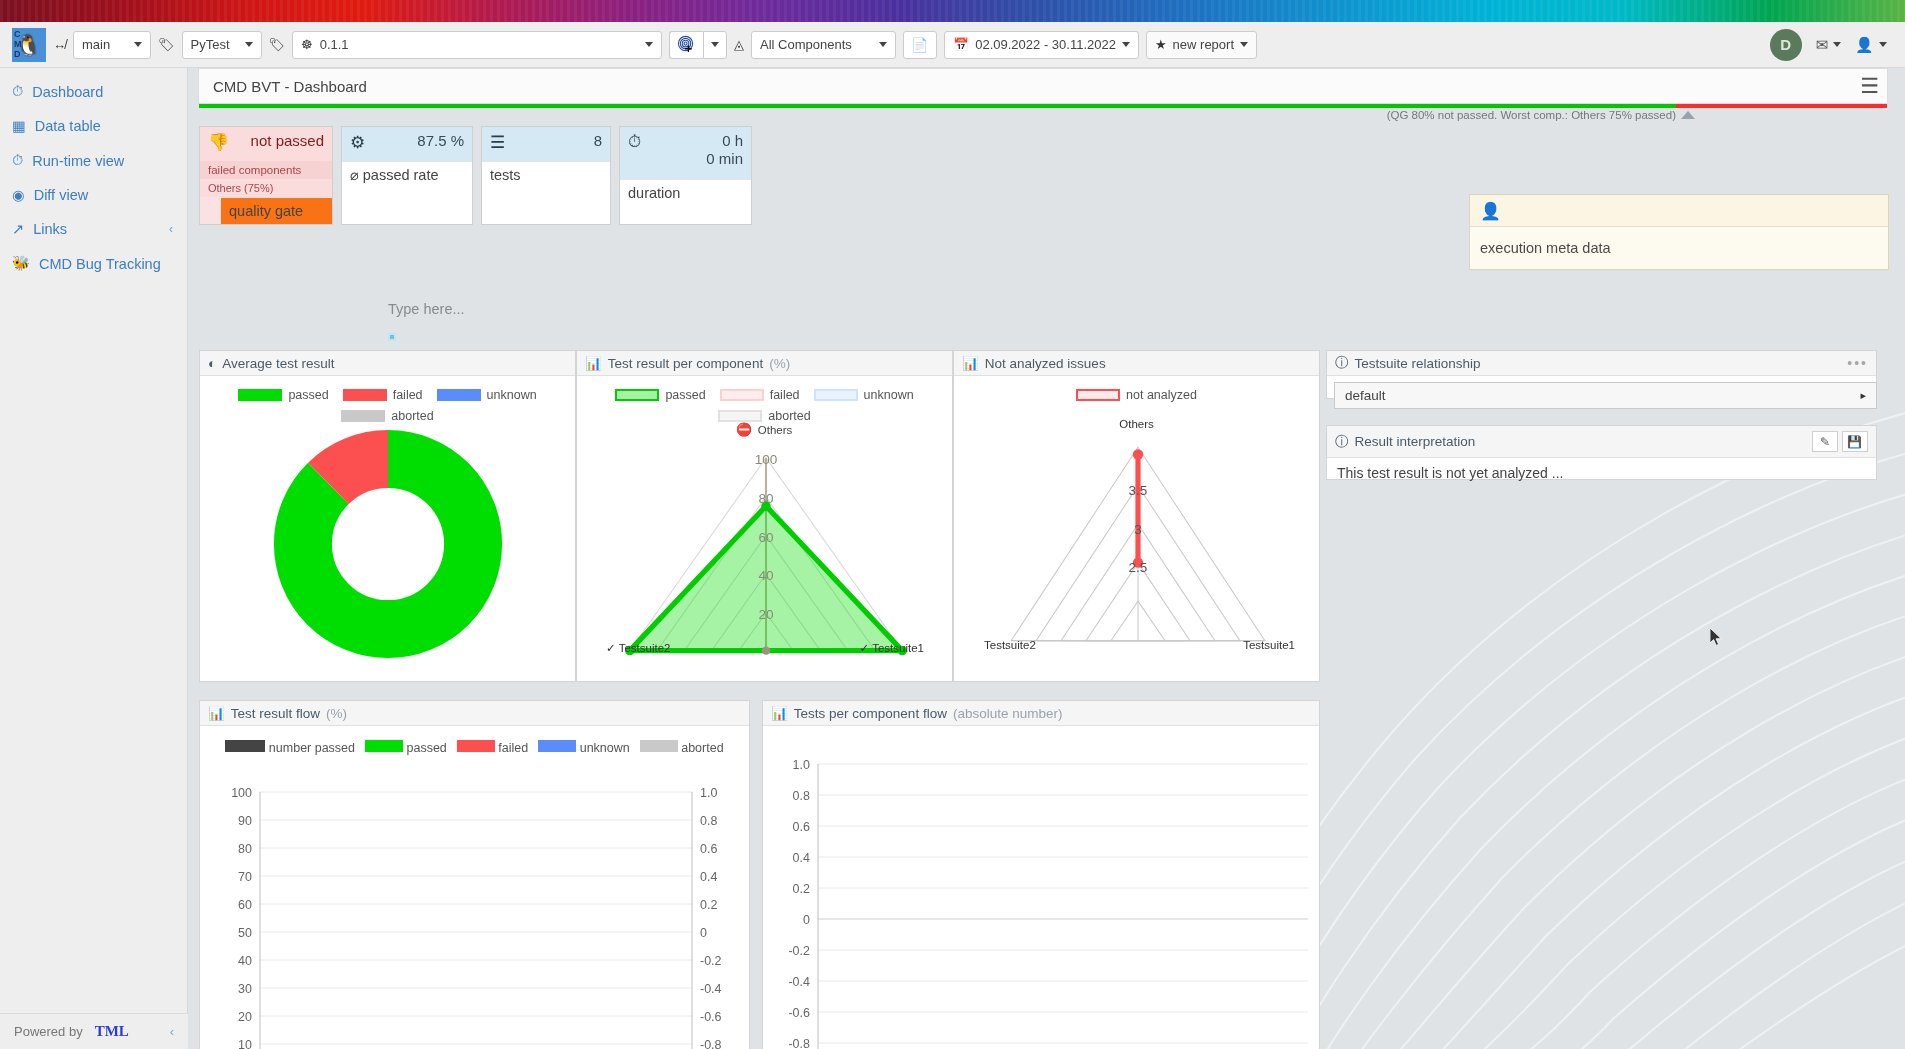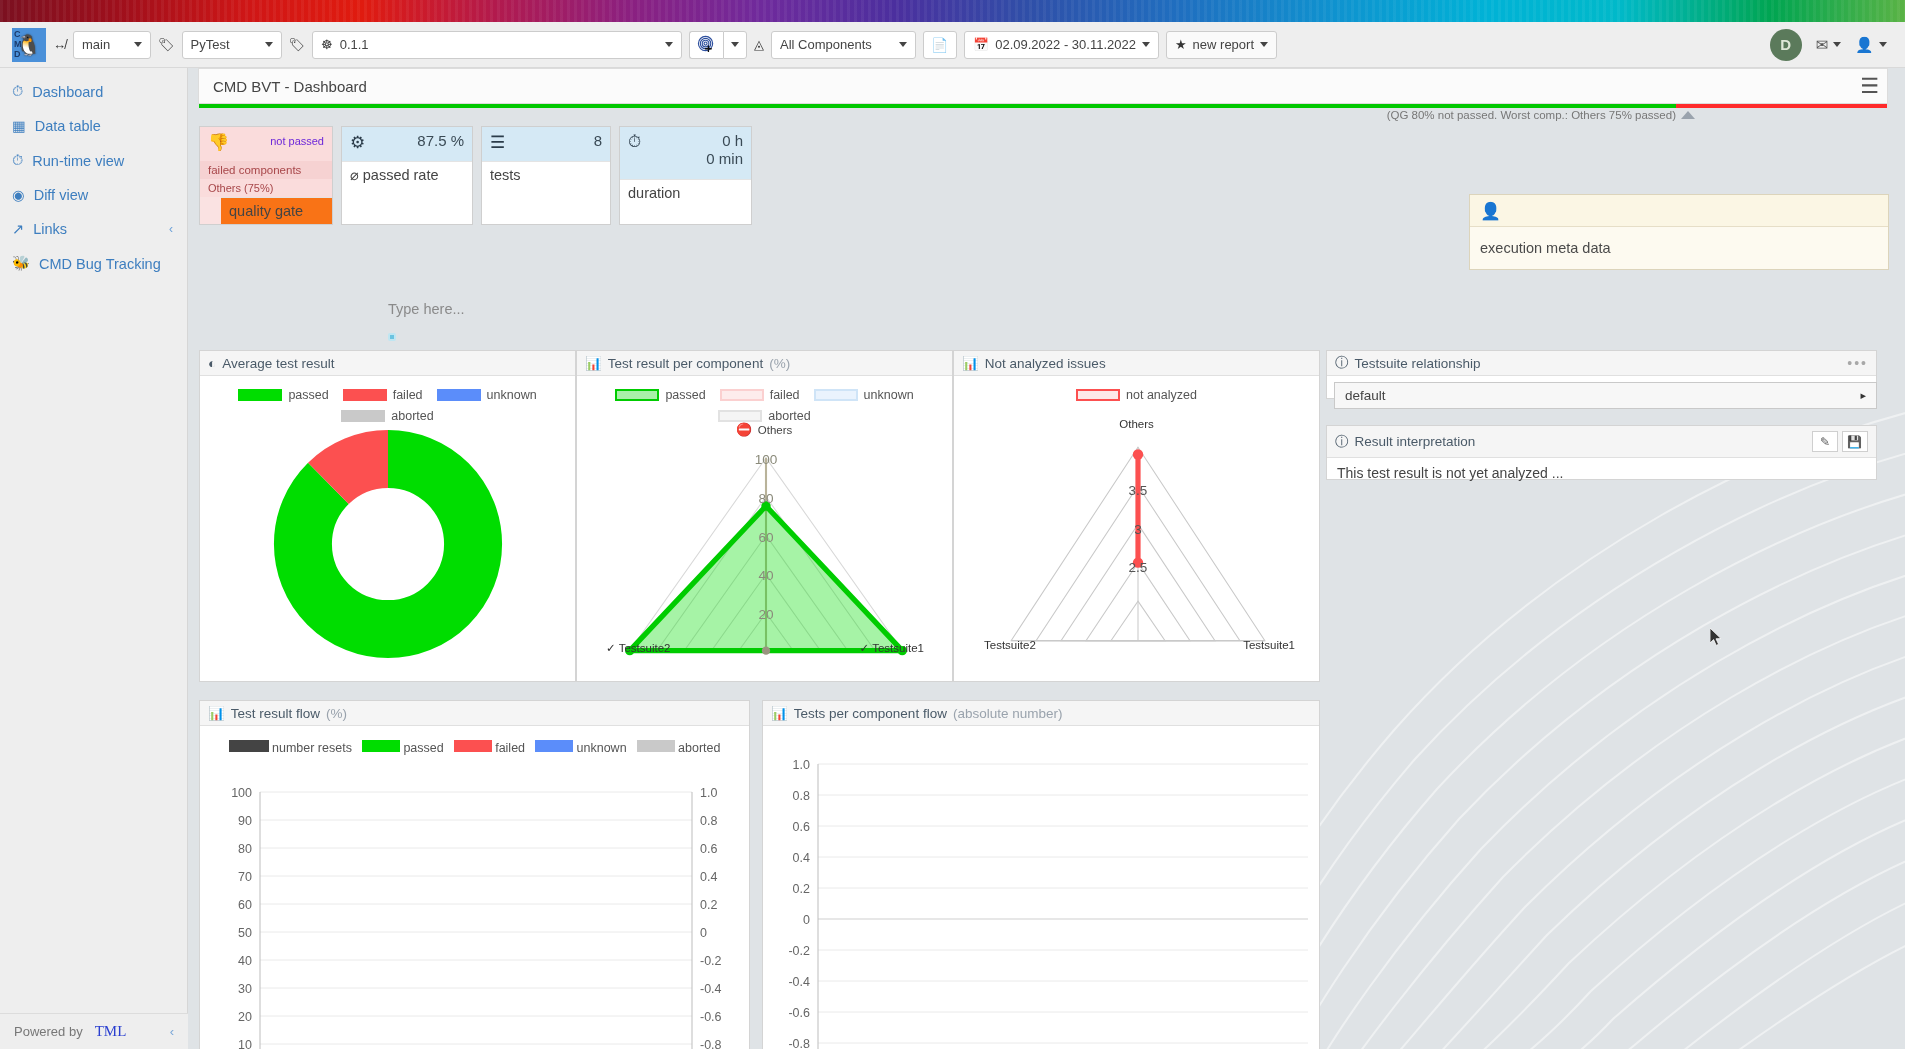--- a/index.html
+++ b/index.html
@@ -76,21 +76,21 @@
   .nav-item{
     display:flex; align-items:center; gap:9px; padding:9px 12px;
     color:#3d7ebf; font-size:14.5px; position:relative;
   }
   .nav-item .chev{ position:absolute; right:14px; color:#6aa0d8; font-size:12px; }
   .powered{
     position:absolute; bottom:0; left:0; width:188px; height:36px;
     border-top:1px solid #dcdcdc; background:#eeeeee;
     display:flex; align-items:center; gap:12px; padding:0 14px; font-size:13px; color:#777;
   }
-  .powered .tml{ color:#2a3fd0; font-weight:normal; font-family:"Liberation Serif",serif; font-size:15px; }
+  .powered .tml{ color:#2a3fd0; font-weight:bold; font-family:"Liberation Serif",serif; font-size:15px; }
   .powered .chev{ margin-left:auto; color:#7aa7d8; }
 
   
   .main{ position:absolute; top:68px; left:188px; width:1717px; height:981px; overflow:hidden; }
   .bg-swirl{ position:absolute; right:-60px; bottom:-40px; width:900px; height:760px; opacity:.55; pointer-events:none;}
 
   .titlebar{
     position:absolute; top:0; left:10px; width:1690px; height:36px;
     background:#fbfbfb; border:1px solid #dcdcdc;
     display:flex; align-items:center; padding:0 14px; font-size:15px; color:#444;
@@ -108,21 +108,21 @@
   .kpi{ border:1px solid #cfcfcf; background:#fff; width:134px; }
   .kpi .top{
     display:flex; align-items:flex-start; justify-content:space-between;
     padding:5px 8px 4px; background:#d5e9f5; min-height:34px;
   }
   .kpi .top .val{ text-align:right; font-size:15px; color:#3a4a55; line-height:18px; }
   .kpi .top .gl{ font-size:17px; color:#2b3c4a; }
   .kpi .lbl{ padding:5px 8px; font-size:14.5px; color:#444; background:#fff; border-top:1px solid #e4e4e4;}
   .kpi.qg{ background:#fae2e2; }
   .kpi.qg .top{ background:#fadcdc; }
-  .kpi.qg .top .val{ color:#6d28d9; font-size:11px;}
+  .kpi.qg .top .val{ color:#7f1d1d; font-size:15px;}
   .kpi.qg .sub{ padding:3px 8px; font-size:11.5px; color:#a8474a; background:#f6d2d2;}
   .kpi.qg .sub2{ padding:3px 8px; font-size:11px; color:#a8474a; background:#fadcdc;}
   .kpi.qg .lbl{ background:#f97316;margin-left:21px; }
   .kpi.w1{ width:132px; }
   .kpi.w2{ width:130px; }
   .kpi.w3{ width:133px; }
 
   .typehere{ position:absolute; top:233px; left:200px; font-size:14.5px; color:#8a8a8a; }
   .tagdot{ position:absolute; top:265px; left:200px; width:8px;height:8px;border-radius:2px;background:#6cc3e0;border:2px solid #bfe6f2;}
 
@@ -180,21 +180,21 @@
       <span class="pg">🐧</span>
     </div>
 
     <span class="ico">↮</span>
     <div class="ctl sel" style="width:78px">
       <span>main</span>
       <span class="caret"></span>
     </div>
 
     <span class="ico">🏷</span>
-    <div class="ctl sel" style="width:100px">
+    <div class="ctl sel" style="width:80px">
       <span>PyTest</span>
       <span class="caret"></span>
     </div>
 
     <span class="ico">🏷</span>
     <div class="ctl sel version" style="width:360px">
       <span style="display:flex;align-items:center;gap:7px">
         <span class="ico">☸</span>
         <span>0.1.1</span>
       </span>
@@ -547,21 +547,21 @@
     <div class="panel" style="left:11px; top:632px; width:551px; height:400px;">
       <div class="head">
         <span>📊</span>
         <span>Test result flow</span>
         <span class="sub">(%)</span>
       </div>
       <div class="body">
         <div style="display:flex;align-items:center;justify-content:center;gap:10px;padding:14px 6px 0;font-size:12.5px;color:#555;flex-wrap:nowrap">
           <span class="it">
             <i class="sw" style="background:#444;width:40px"></i>
-            <span>number resets</span>
+            <span>number passed</span>
           </span>
           <span class="it">
             <i class="sw" style="background:#00dd00;width:38px"></i>
             <span>passed</span>
           </span>
           <span class="it">
             <i class="sw" style="background:#fc5050;width:38px"></i>
             <span>failed</span>
           </span>
           <span class="it">

